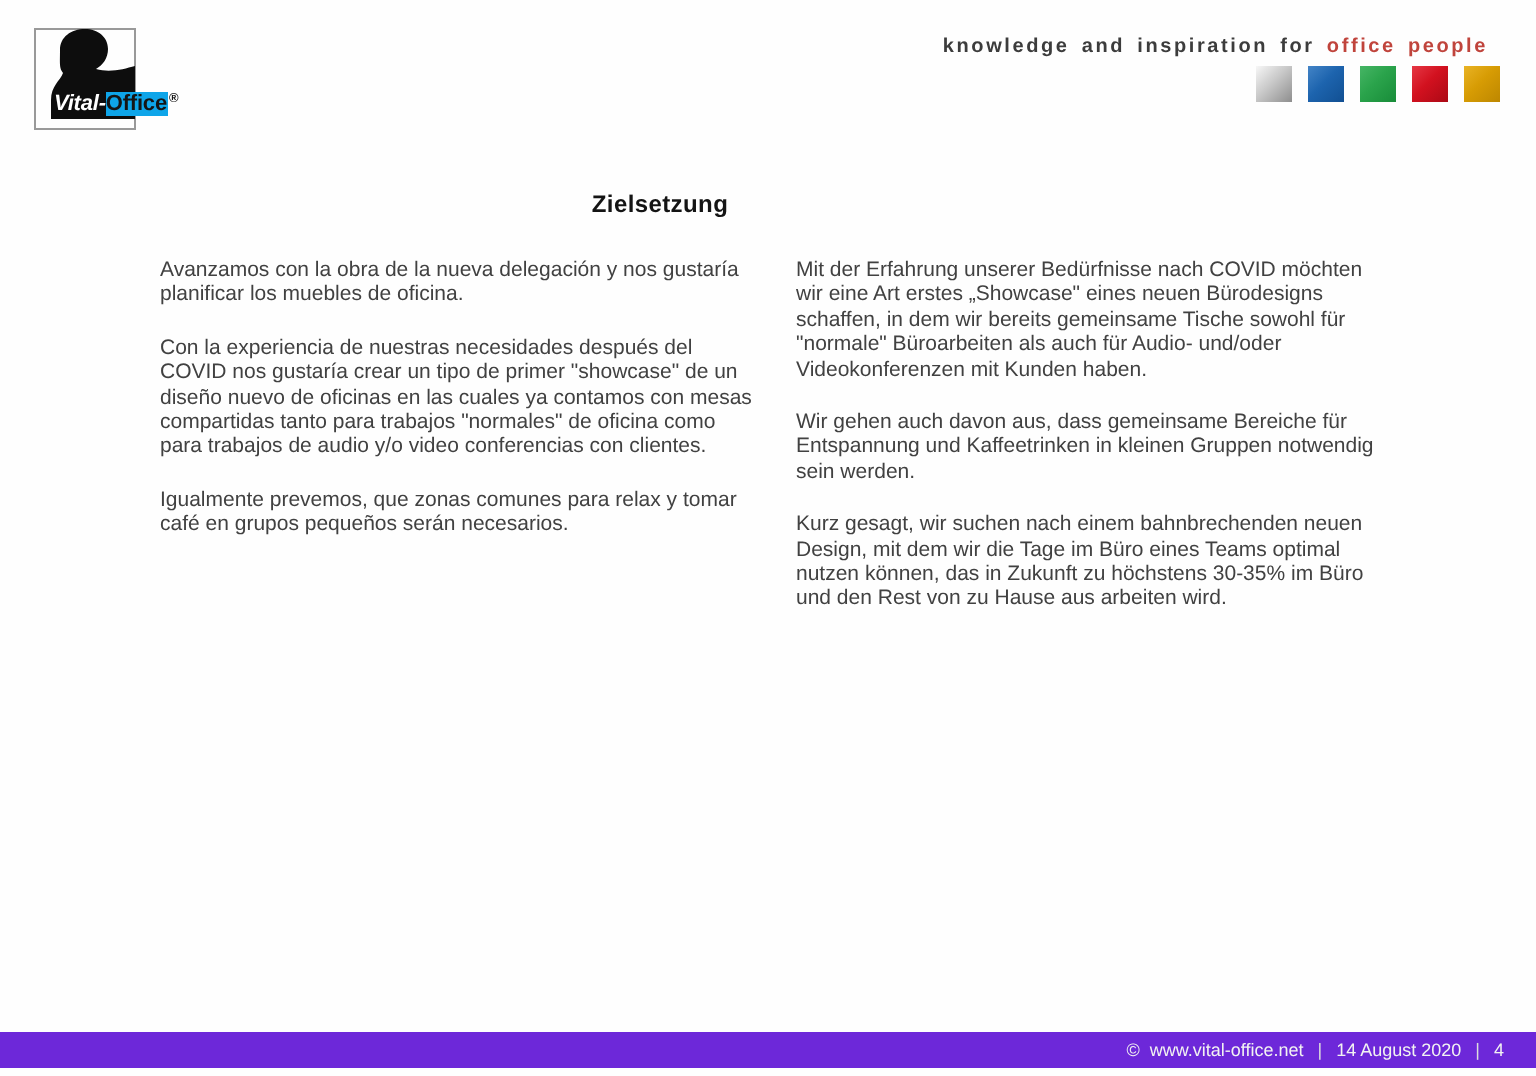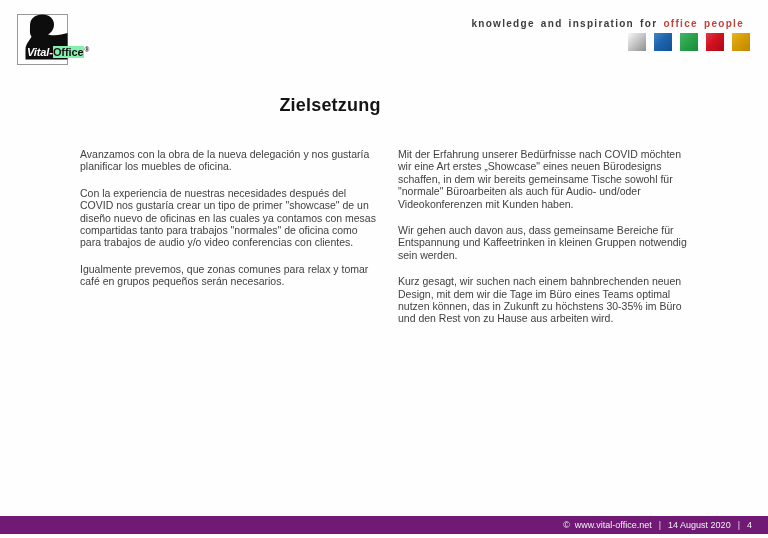--- a/index.html
+++ b/index.html
@@ -7,48 +7,48 @@
     position:relative;width:768px;height:538px;background:#fefefe;overflow:hidden;
     font-family:"Liberation Sans","DejaVu Sans",sans-serif;
   }
   
   .logo{position:absolute;left:17px;top:14px;width:51px;height:51px;}
   .wordmark{
     position:absolute;left:27px;top:44px;font-weight:bold;font-size:11px;line-height:12px;
     white-space:nowrap;letter-spacing:-0.1px;
   }
   .wordmark .wm-white{color:#ffffff;font-style:italic;}
-  .wordmark .wm-dark{color:#151515;background:#86efac;padding-right:1px;}
+  .wordmark .wm-dark{color:#151515;background:#0ea5e9;padding-right:1px;}
   .wordmark .wm-reg{font-size:6.5px;vertical-align:4px;color:#151515;background:#fefefe;}
   .tagline{
     position:absolute;top:18px;right:24px;font-size:10px;font-weight:bold;
     letter-spacing:1.3px;word-spacing:2px;color:#3c3c3c;white-space:nowrap;
   }
   .tagline .hl{color:#c0443c;}
   .squares{position:absolute;top:33px;right:18px;display:flex;}
   .sq{width:18px;height:18px;margin-left:8px;}
   .sq-silver{background:linear-gradient(135deg,#f7f7f7 0%,#c9c9c9 45%,#8e8e8e 100%);}
   .sq-blue{background:linear-gradient(135deg,#4384c7 0%,#1d64ae 45%,#114f92 100%);}
   .sq-green{background:linear-gradient(135deg,#46b565 0%,#2aa34b 45%,#188c39 100%);}
   .sq-red{background:linear-gradient(135deg,#e63744 0%,#d2111f 45%,#ab0915 100%);}
   .sq-gold{background:linear-gradient(135deg,#e9b325 0%,#d79c04 45%,#bd8700 100%);}
   
   .title{
     position:absolute;left:80px;top:95px;width:500px;text-align:center;
-    font-size:18px;font-weight:bold;color:#141414;letter-spacing:0.2px;
+    font-size:12px;font-weight:bold;color:#141414;letter-spacing:0.2px;
   }
   
-  .col{position:absolute;top:148px;font-size:10.5px;line-height:12.4px;color:#414141;}
+  .col{position:absolute;top:129px;font-size:10.5px;line-height:12.4px;color:#414141;}
   .col-es{left:80px;width:310px;}
   .col-de{left:398px;width:330px;}
   .col p{margin:0 0 14px 0;white-space:pre-line;}
   .col-es p.p3{margin-bottom:16px;}
   
   .footer{
-    position:absolute;left:0;top:516px;width:768px;height:18px;background:#701a75;
+    position:absolute;left:0;top:516px;width:768px;height:18px;background:#6d28d9;
     color:#f2f2f2;font-size:9px;line-height:18px;text-align:right;
     padding-right:16px;box-sizing:border-box;white-space:nowrap;
   }
   .footer .f-copy{margin-right:5px;}
   .footer .f-sep{margin:0 7px;color:#dcdcdc;}
 </style>
 </head>
 <body>
 
 <div class="page">

